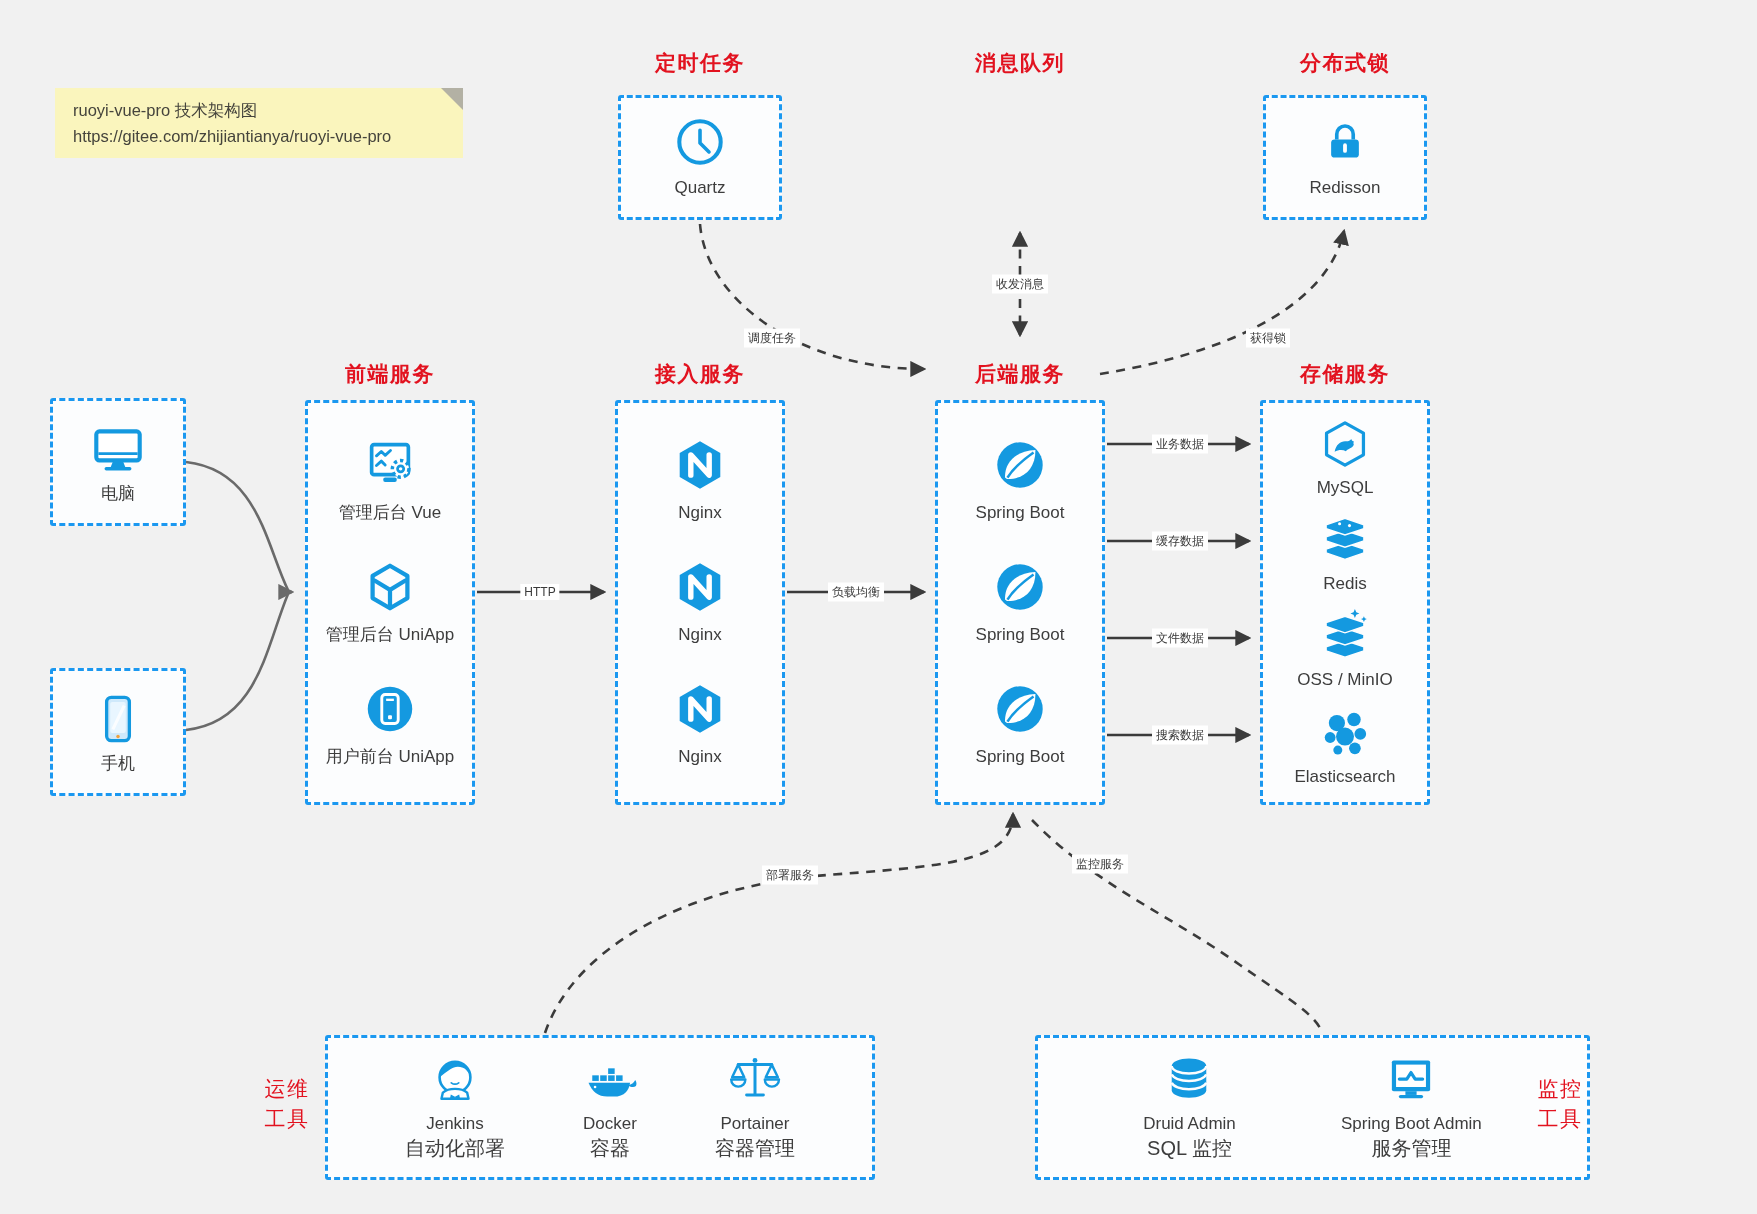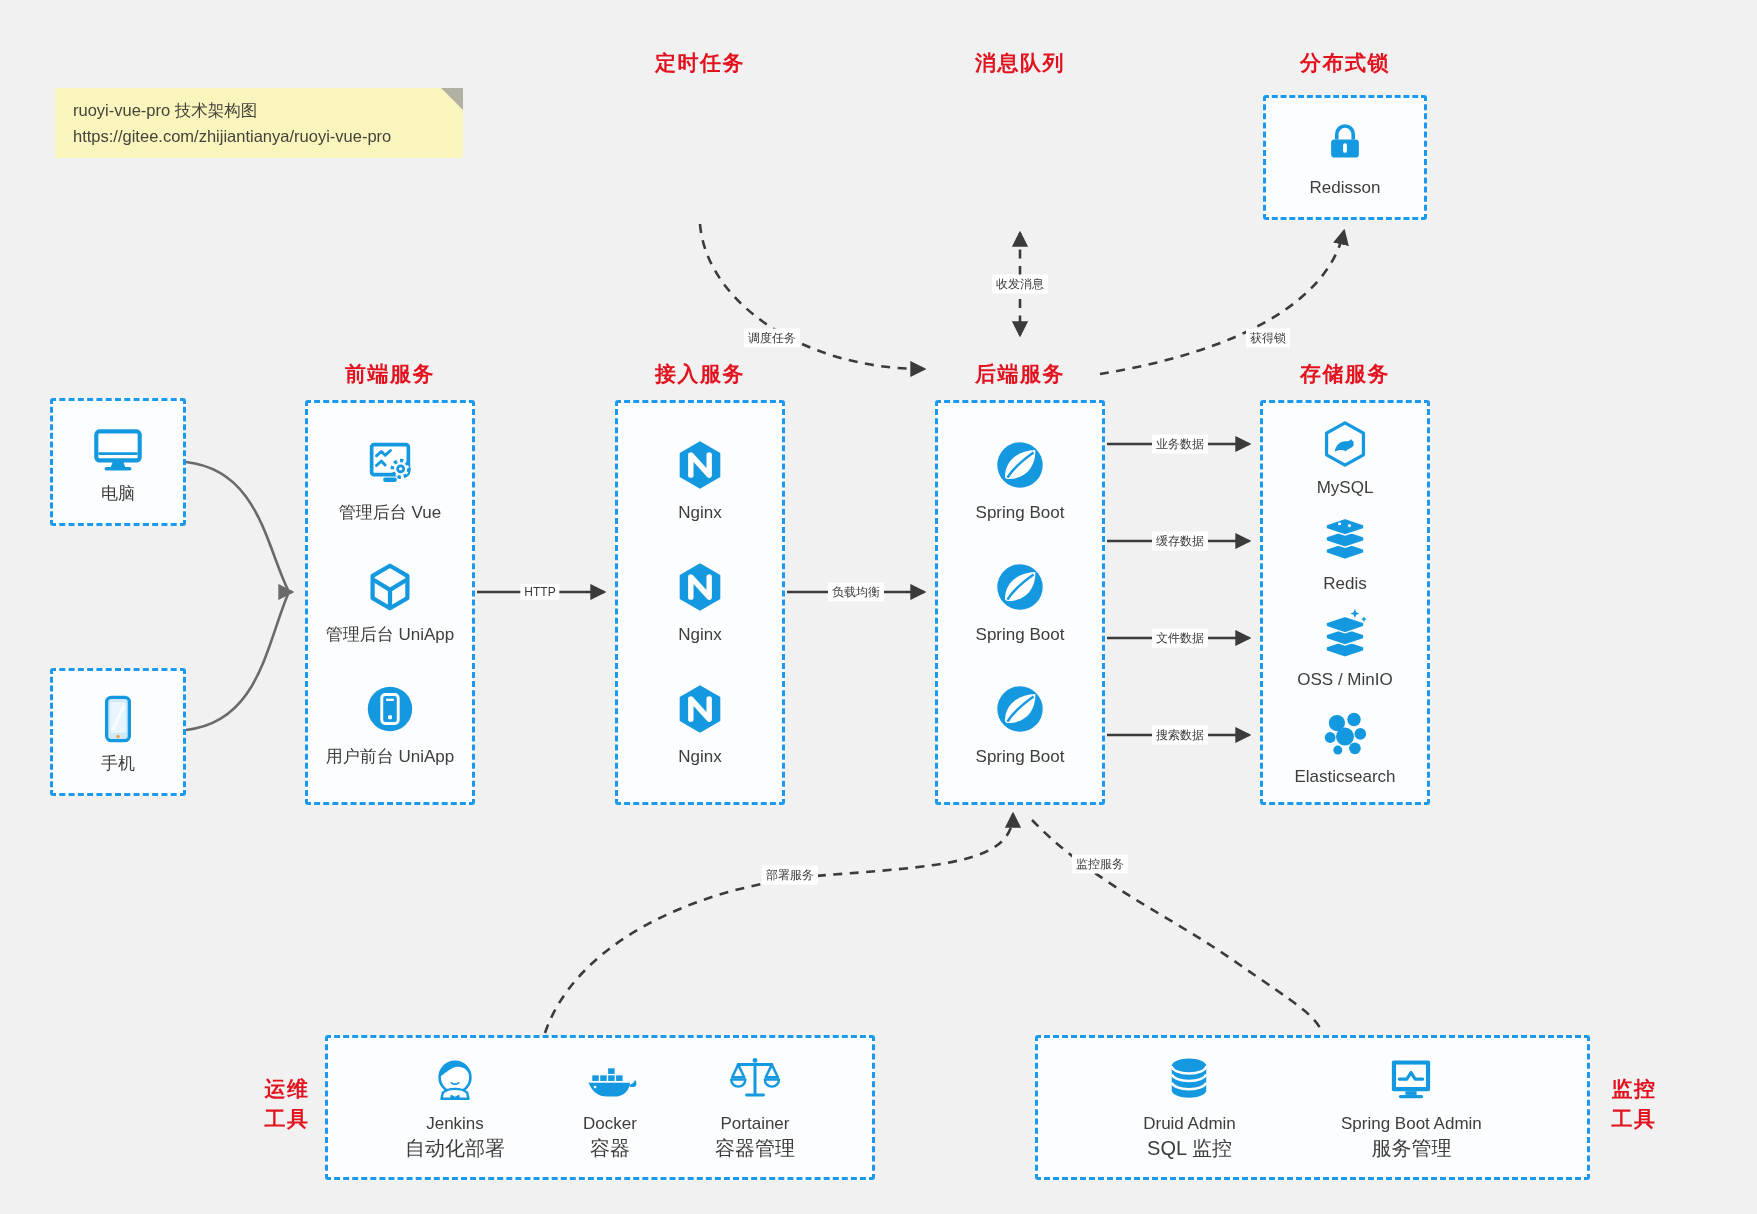--- a/index.html
+++ b/index.html
@@ -10,21 +10,21 @@
   .dash-box{position:absolute;border:3px dashed #1b98f0;background:#fcfdfe;border-radius:3px;
             box-sizing:border-box;z-index:2;display:flex;align-items:center;}
   .v-box{flex-direction:column;justify-content:center;}
   .col-box{flex-direction:column;justify-content:space-evenly;}
   .row-box{flex-direction:row;justify-content:space-evenly;}
   .node{display:flex;flex-direction:column;align-items:center;z-index:2;}
   .nlbl{margin-top:7px;font-size:17px;color:#3d3d3d;white-space:nowrap;text-align:center;line-height:1.38;}
   .sublbl{font-size:20px;color:#3d3d3d;white-space:nowrap;text-align:center;line-height:1.38;}
   .sec-title{position:absolute;transform:translate(-50%,-50%);font-size:21px;font-weight:bold;
              color:#e2121f;letter-spacing:1.5px;white-space:nowrap;z-index:3;}
-  .vert-title{position:absolute;transform:translate(-50%,-50%);font-size:21px;font-weight:bold;
+  .vert-title{position:absolute;transform:translate(-50%,-50%);font-size:21px;font-weight:normal;
               color:#e2121f;letter-spacing:1.5px;text-align:center;line-height:1.45;z-index:3;}
   .edge-lbl{position:absolute;transform:translate(-50%,-50%);background:#ffffff;padding:1px 4px;
             font-size:12px;color:#3a3a3a;white-space:nowrap;z-index:5;}
   .note{position:absolute;left:55px;top:88px;width:408px;height:70px;background:#faf5bd;
         z-index:4;box-sizing:border-box;padding:9px 12px 0 18px;}
   .note .nline{font-size:16.5px;color:#45443c;line-height:1.6;white-space:nowrap;}
   .note .fold{position:absolute;top:0;right:0;}
   .icon{display:block;}
 </style>
 </head>
@@ -220,20 +220,28 @@
 
 <div class="note">
   <div class="nline">ruoyi-vue-pro 技术架构图</div>
   <div class="nline">https://gitee.com/zhijiantianya/ruoyi-vue-pro</div>
   <svg class="fold" width="22" height="22">
     <polygon points="0,0 22,0 22,22" fill="#b3b1a4"></polygon>
   </svg>
 </div>
 
 <div class="sec-title" style="left:700px;top:63px">定时任务</div>
+<div class="dash-box v-box" style="left:618px;top:95px;width:164px;height:125px">
+  <div class="node">
+    <svg class="icon" width="54" height="54">
+          <use href="#i-clock"></use>
+        </svg>
+    <div class="nlbl">Quartz</div>
+  </div>
+</div>
 
 <div class="sec-title" style="left:1020px;top:63px">消息队列</div>
 
 <div class="sec-title" style="left:1345px;top:63px">分布式锁</div>
 <div class="dash-box v-box" style="left:1263px;top:95px;width:164px;height:125px">
   <div class="node">
     <svg class="icon" width="52" height="54">
           <use href="#i-lock"></use>
         </svg>
     <div class="nlbl">Redisson</div>
@@ -388,21 +396,21 @@
     <div class="sublbl">SQL 监控</div>
   </div>
   <div class="node">
     <svg class="icon" width="56" height="56">
           <use href="#i-sbadmin"></use>
         </svg>
     <div class="nlbl" style="margin-top:4px">Spring Boot Admin</div>
     <div class="sublbl">服务管理</div>
   </div>
 </div>
-<div class="vert-title" style="left:1634px;top:1104px">
+<div class="vert-title" style="left:1560px;top:1104px">
   <div>监控</div>
   <div>工具</div>
 </div>
 
 <div class="edge-lbl" style="left:540px;top:592px">HTTP</div>
 <div class="edge-lbl" style="left:856px;top:592px">负载均衡</div>
 <div class="edge-lbl" style="left:772px;top:338px">调度任务</div>
 <div class="edge-lbl" style="left:1020px;top:284px">收发消息</div>
 <div class="edge-lbl" style="left:1268px;top:338px">获得锁</div>
 <div class="edge-lbl" style="left:1180px;top:444px">业务数据</div>

